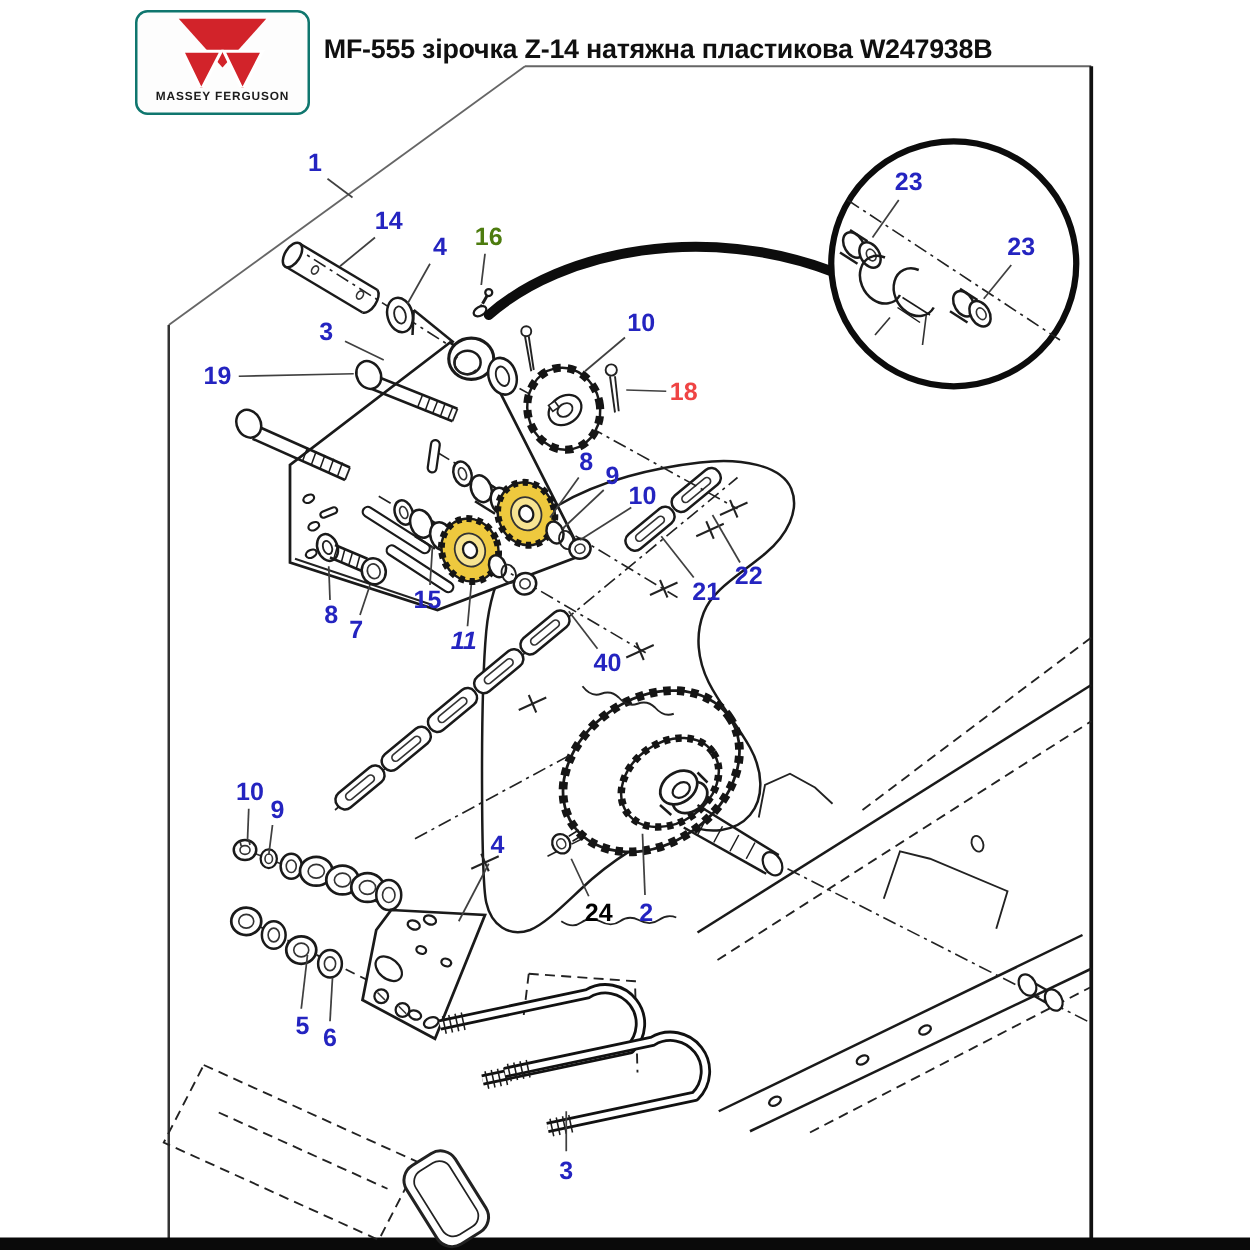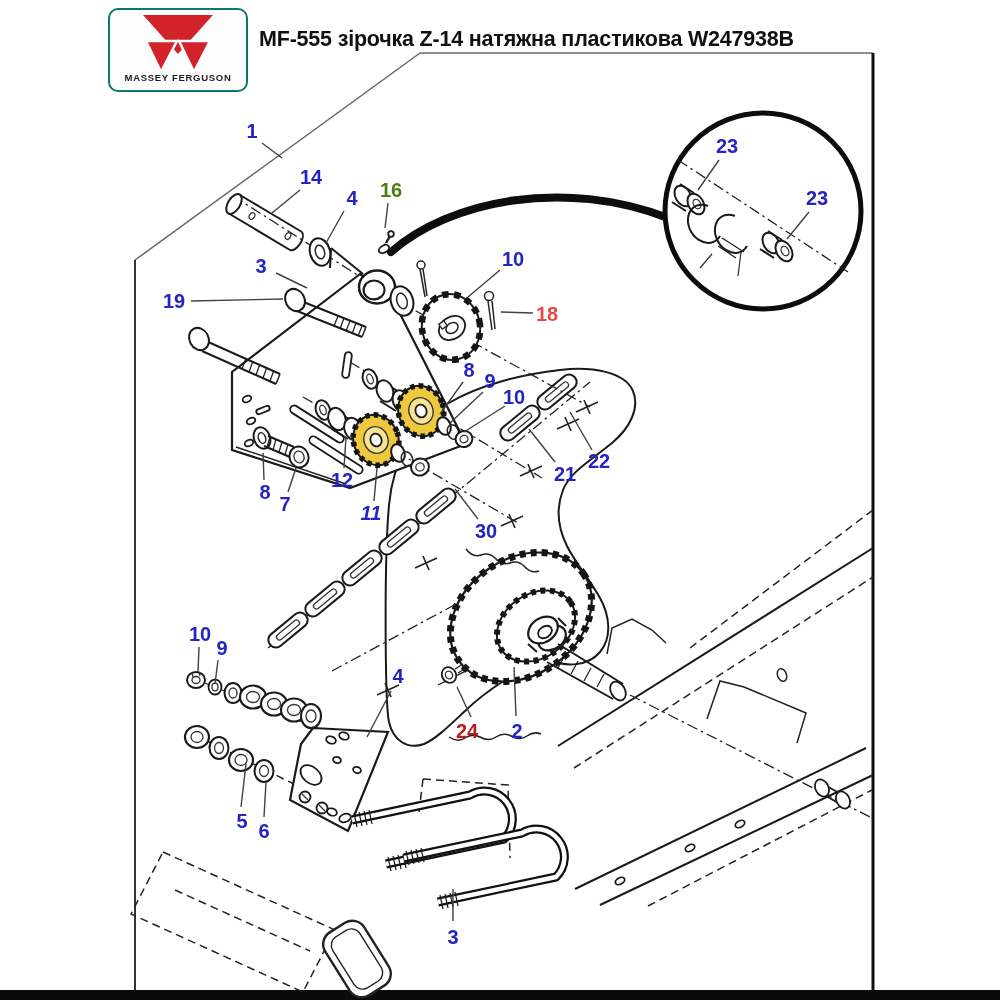--- a/index.html
+++ b/index.html
@@ -479,29 +479,29 @@
       <div class="callout" style="left: 391px; top: 190px; color: #4d7c0f;">16</div>
       <div class="callout" style="left: 261px; top: 266px; color: rgb(36, 36, 192);">3</div>
       <div class="callout" style="left: 174px; top: 301px; color: rgb(36, 36, 192); text-align: right;">19</div>
       <div class="callout" style="left: 513px; top: 259px; color: rgb(36, 36, 192);">10</div>
       <div class="callout" style="left: 547px; top: 314px; color: #ef4444;">18</div>
       <div class="callout" style="left: 469px; top: 370px; color: rgb(36, 36, 192);">8</div>
       <div class="callout" style="left: 490px; top: 381px; color: rgb(36, 36, 192);">9</div>
       <div class="callout" style="left: 514px; top: 397px; color: rgb(36, 36, 192);">10</div>
       <div class="callout" style="left: 599px; top: 461px; color: rgb(36, 36, 192);">22</div>
       <div class="callout" style="left: 565px; top: 474px; color: rgb(36, 36, 192);">21</div>
-      <div class="callout" style="left: 342px; top: 480px; color: rgb(36, 36, 192);">12</div>
+      <div class="callout" style="left: 342px; top: 480px; color: rgb(36, 36, 192);">15</div>
       <div class="callout" style="left: 371px; top: 513px; color: rgb(36, 36, 192); font-style: italic;">11</div>
       <div class="callout" style="left: 265px; top: 492px; color: rgb(36, 36, 192);">8</div>
       <div class="callout" style="left: 285px; top: 504px; color: rgb(36, 36, 192);">7</div>
-      <div class="callout" style="left: 486px; top: 531px; color: rgb(36, 36, 192);">30</div>
+      <div class="callout" style="left: 486px; top: 531px; color: rgb(36, 36, 192);">40</div>
       <div class="callout" style="left: 200px; top: 634px; color: rgb(36, 36, 192);">10</div>
       <div class="callout" style="left: 222px; top: 648px; color: rgb(36, 36, 192);">9</div>
       <div class="callout" style="left: 398px; top: 676px; color: rgb(36, 36, 192);">4</div>
-      <div class="callout" style="left: 467px; top: 731px; color: #b91c1c;">24</div>
+      <div class="callout" style="left: 479px; top: 731px; color: #000000;">24</div>
       <div class="callout" style="left: 517px; top: 731px; color: rgb(36, 36, 192);">2</div>
       <div class="callout" style="left: 242px; top: 821px; color: rgb(36, 36, 192);">5</div>
       <div class="callout" style="left: 264px; top: 831px; color: rgb(36, 36, 192);">6</div>
       <div class="callout" style="left: 453px; top: 937px; color: rgb(36, 36, 192);">3</div>
       <div class="callout" style="left: 727px; top: 146px; color: rgb(36, 36, 192);">23</div>
       <div class="callout" style="left: 817px; top: 198px; color: rgb(36, 36, 192);">23</div>
     </div>
 
 </div>
 

